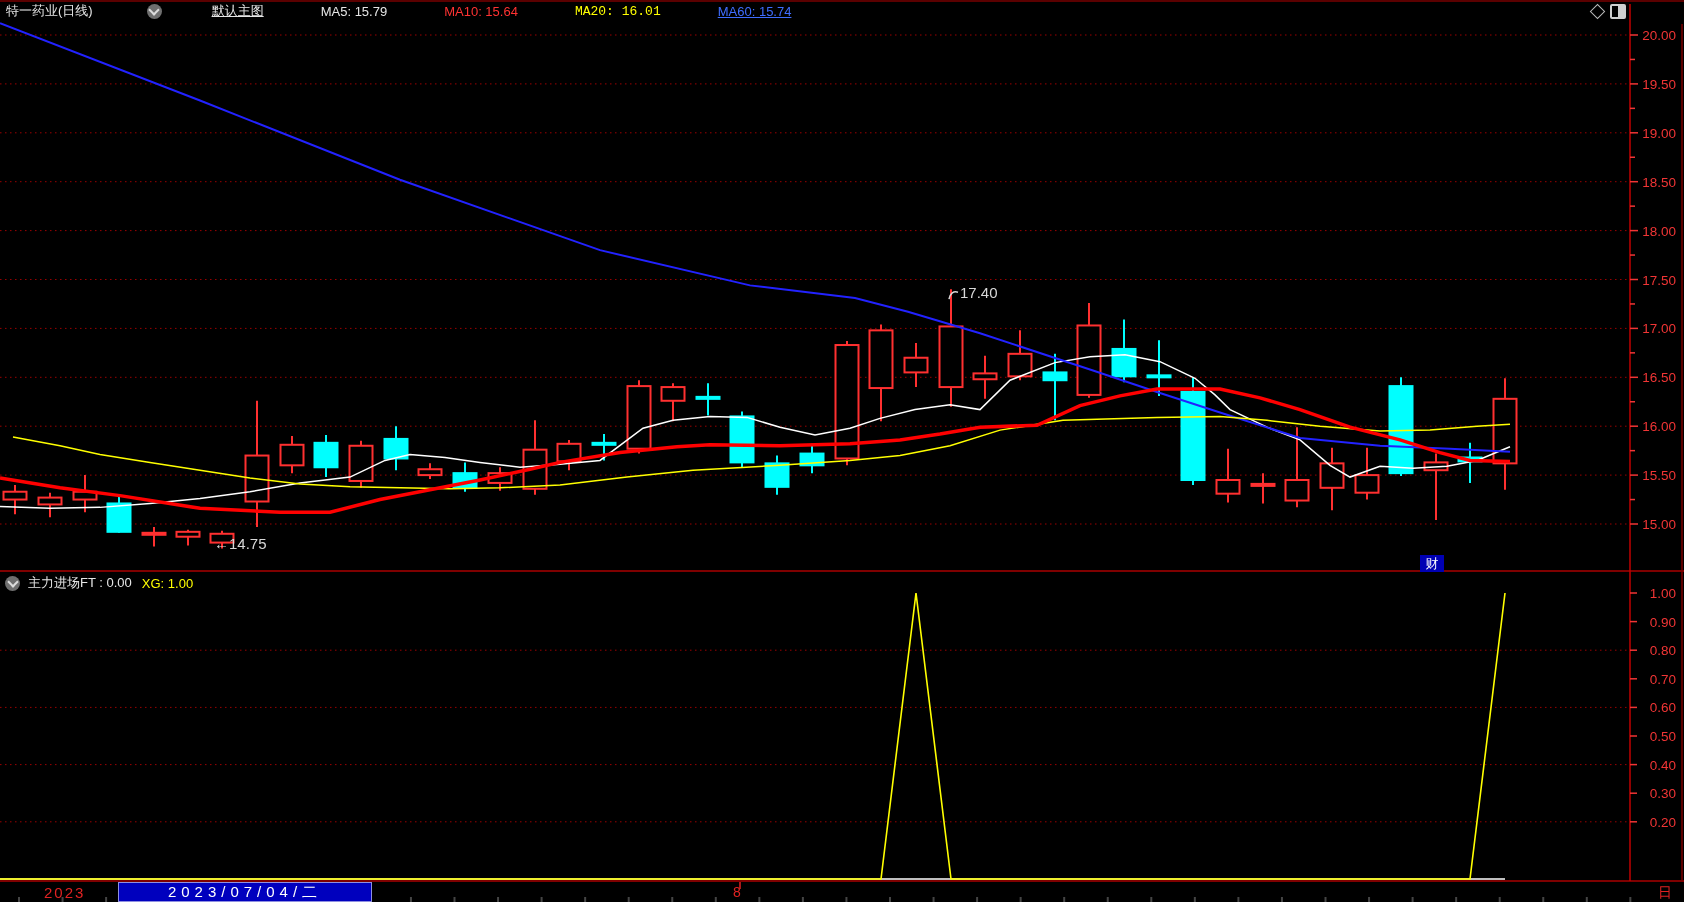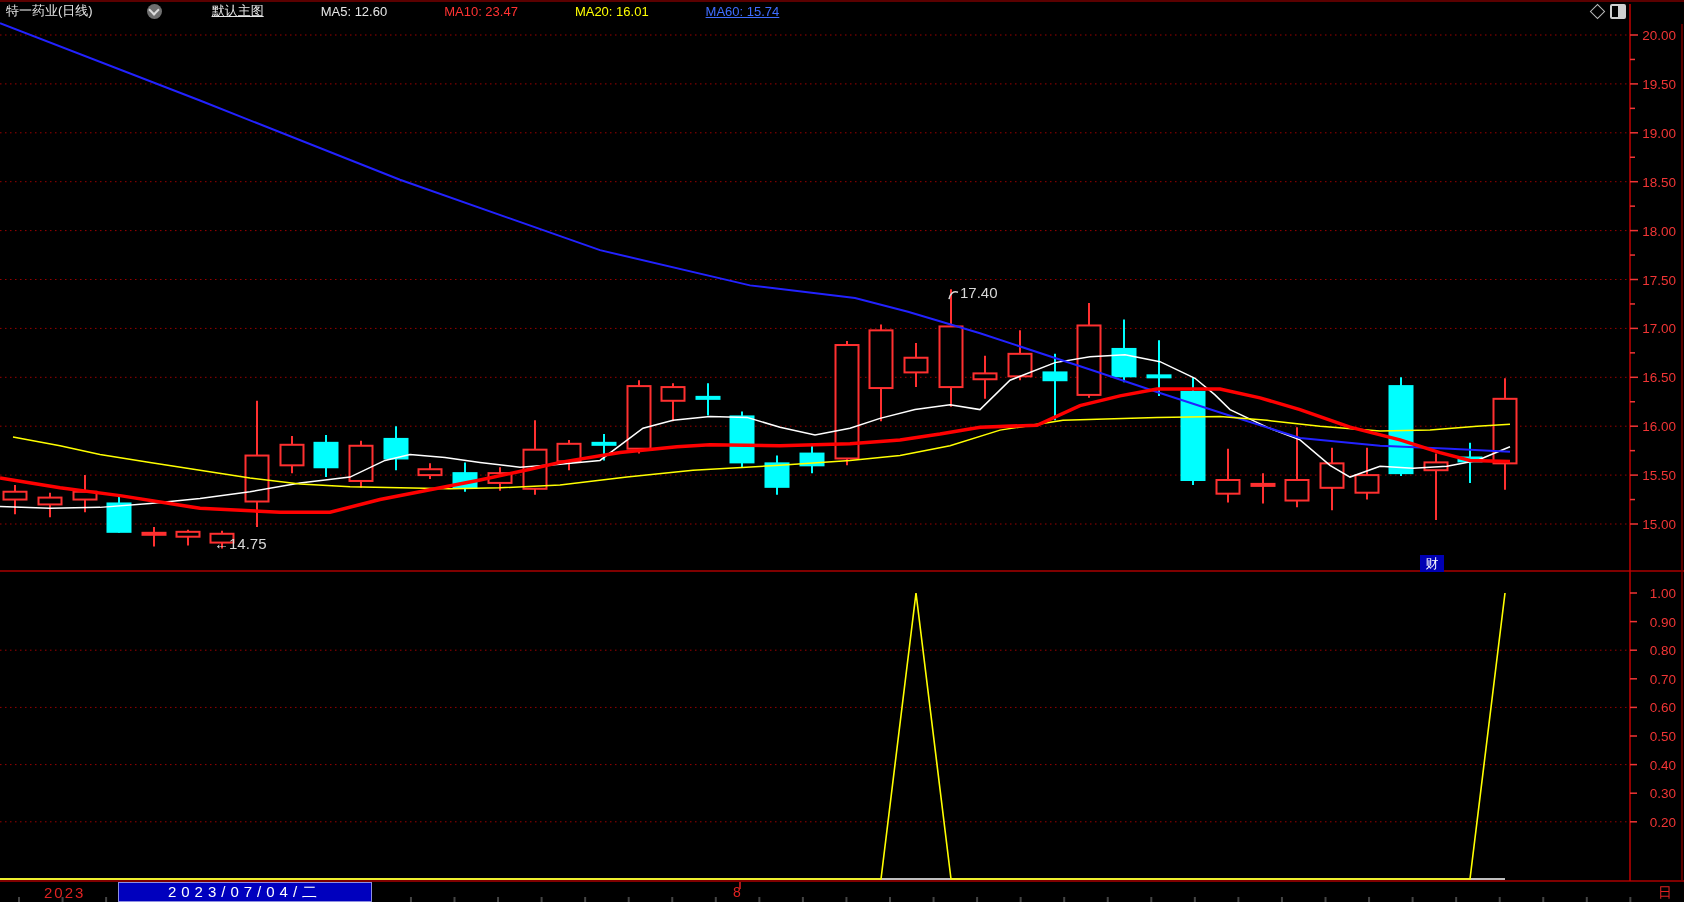--- a/index.html
+++ b/index.html
@@ -244,31 +244,36 @@
       <line x1="1543.25" y1="897" x2="1543.25" y2="902" stroke="#454545" stroke-width="2"></line>
       <line x1="1586.8" y1="897" x2="1586.8" y2="902" stroke="#454545" stroke-width="2"></line>
       <line x1="1630.35" y1="897" x2="1630.35" y2="902" stroke="#454545" stroke-width="2"></line>
       <line x1="740" y1="882" x2="740" y2="889" stroke="#e02222" stroke-width="1.5"></line>
     </svg>
 
   <div class="bar topbar">
     <span class="title">特一药业(日线)</span>
     <span class="cicon"></span>
     <span class="mode">默认主图</span>
-    <span class="ma-label" style="color: rgb(230, 230, 230);">MA5: 12.60</span>
-    <span class="ma-label" style="color: rgb(255, 50, 50);">MA10: 23.47</span>
-    <span class="ma-label" style="color: rgb(255, 255, 0);">MA20: 16.01</span>
+    <span class="ma-label" style="color: rgb(230, 230, 230);">MA5: 15.79</span>
+    <span class="ma-label" style="color: rgb(255, 50, 50);">MA10: 15.64</span>
+    <span class="ma-label" style="color: rgb(255, 255, 0); font-family: Liberation Mono, monospace;">MA20: 16.01</span>
     <span class="ma-label" style="color: rgb(63, 109, 255); text-decoration: underline;">MA60: 15.74</span>
   </div>
 
   <div class="win-icons">
     <span class="diamond"></span>
     <span class="split"></span>
   </div>
 
+  <div class="bar subheader">
+    <span class="cicon"></span>
+    <span class="sub-title">主力进场FT : 0.00</span>
+    <span class="sub-xg">XG: 1.00</span>
+  </div>
 
   <div class="watermark" style="background: rgb(0, 0, 180);">财</div>
 
   <div class="bar bottombar">
     <span class="year">2023</span>
     <span class="datebox">2023/07/04/二</span>
     <span class="month">8</span>
     <span class="period">日线</span>
   </div>
 

